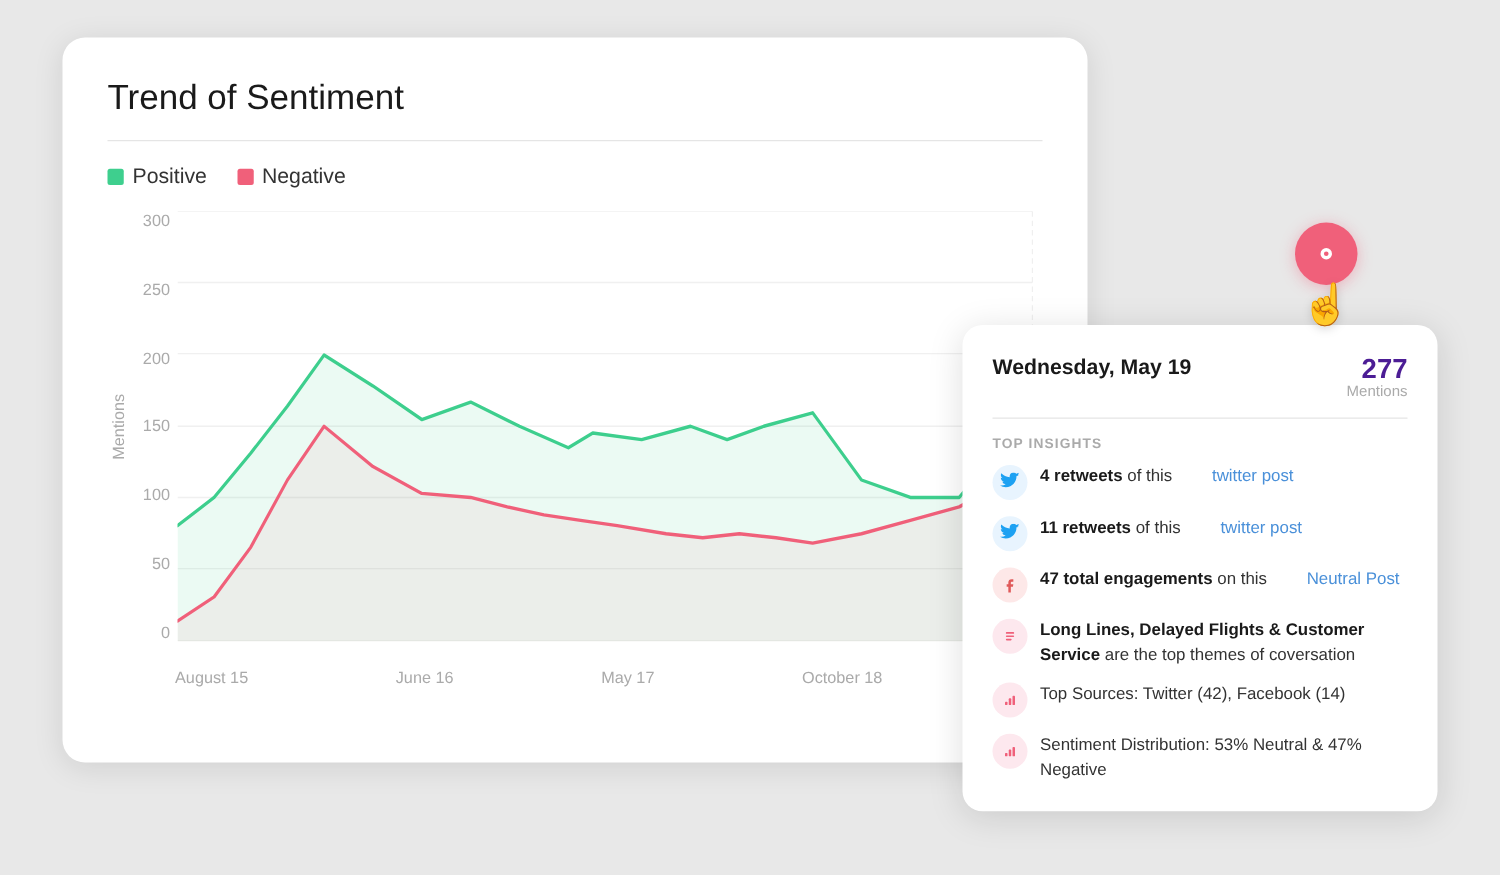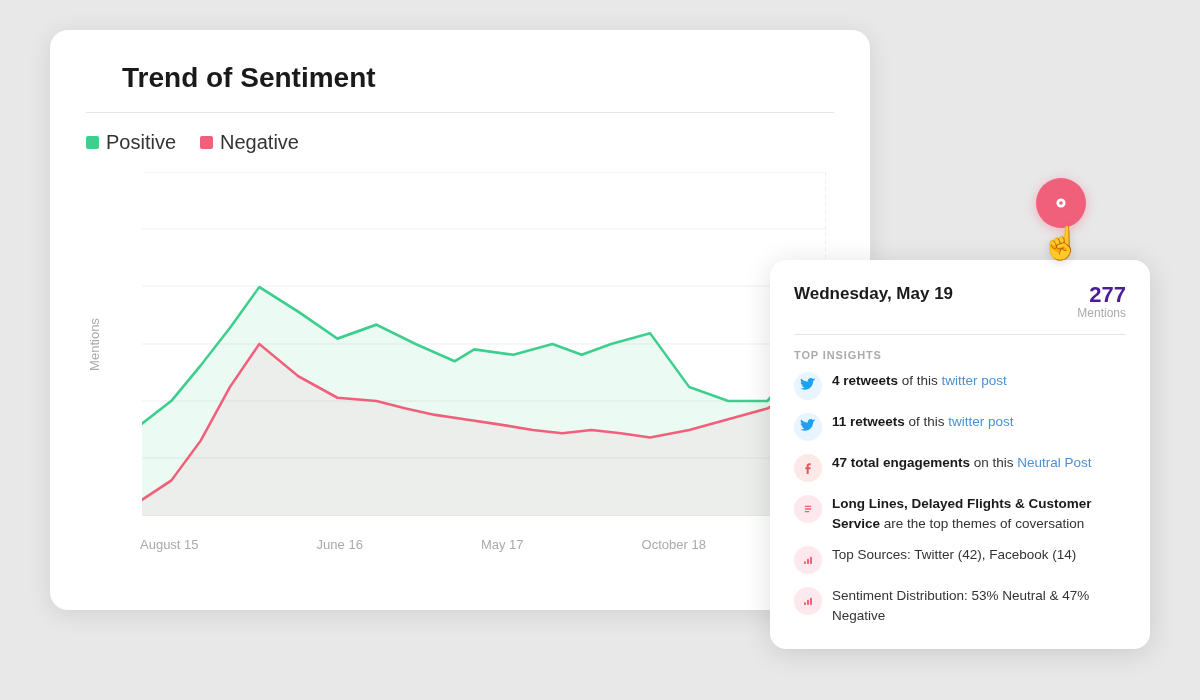--- a/index.html
+++ b/index.html
@@ -28,44 +28,43 @@
       width: 820px;
       height: 580px;
       background: #fff;
       border-radius: 18px;
       box-shadow: 0 4px 24px rgba(0,0,0,0.10);
       padding: 32px 36px 36px 36px;
     }
 
     .chart-title {
       font-size: 28px;
-      font-weight: 700;
+      font-weight: 400;
       color: #1a1a1a;
       margin-bottom: 18px;
-      margin-left: 36px;
     }
 
     .chart-divider {
       border: none;
       border-top: 1.5px solid #e5e5e5;
       margin-bottom: 18px;
     }
 
     .legend {
       display: flex;
       align-items: center;
       gap: 24px;
       margin-bottom: 18px;
     }
 
     .legend-item {
       display: flex;
       align-items: center;
       gap: 7px;
-      font-size: 20px;
+      font-size: 17px;
       color: #333;
     }
 
     .legend-dot {
       width: 13px;
       height: 13px;
       border-radius: 2px;
       display: inline-block;
     }
 
@@ -238,20 +237,21 @@
 
     .icon-twitter { background: #e8f4fe; }
     .icon-fb { background: #fde8e8; }
     .icon-theme { background: #fde8ee; }
     .icon-source { background: #fde8ee; }
     .icon-sentiment { background: #fde8ee; }
 
     .insight-item a {
       color: #4a90d9;
       text-decoration: none;
+      margin-left: 28px;
     }
 
     .insight-item strong {
       font-weight: 700;
       color: #1a1a1a;
     }
   </style>
 </head>
 <body>
 
@@ -270,20 +270,29 @@
         <span>Negative</span>
       </div>
     </div>
 
     <div class="chart-area">
 
       <div style="position:absolute;left:0;top:0;bottom:36px;width:16px;display:flex;align-items:center;justify-content:center;">
         <div style="transform:rotate(-90deg);white-space:nowrap;font-size:13px;color:#aaa;">Mentions</div>
       </div>
 
+      <div class="y-axis-labels" style="left:18px;">
+        <span class="y-label">300</span>
+        <span class="y-label">250</span>
+        <span class="y-label">200</span>
+        <span class="y-label">150</span>
+        <span class="y-label">100</span>
+        <span class="y-label">50</span>
+        <span class="y-label">0</span>
+      </div>
 
       <div style="position:absolute;left:56px;right:8px;top:0;bottom:36px;">
         <svg viewBox="0 0 700 320" preserveAspectRatio="none" xmlns="http://www.w3.org/2000/svg" style="width:100%;height:100%;">
 
           <line x1="0" y1="0" x2="700" y2="0" stroke="#f0f0f0" stroke-width="1"></line>
           <line x1="0" y1="53" x2="700" y2="53" stroke="#f0f0f0" stroke-width="1"></line>
           <line x1="0" y1="106" x2="700" y2="106" stroke="#f0f0f0" stroke-width="1"></line>
           <line x1="0" y1="160" x2="700" y2="160" stroke="#f0f0f0" stroke-width="1"></line>
           <line x1="0" y1="213" x2="700" y2="213" stroke="#f0f0f0" stroke-width="1"></line>
           <line x1="0" y1="266" x2="700" y2="266" stroke="#f0f0f0" stroke-width="1"></line>

